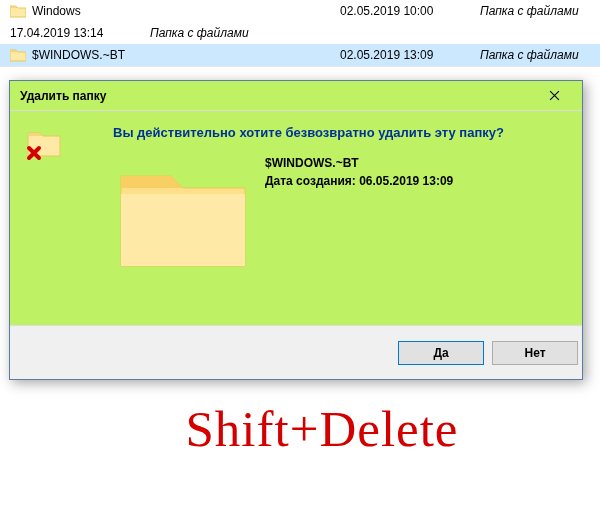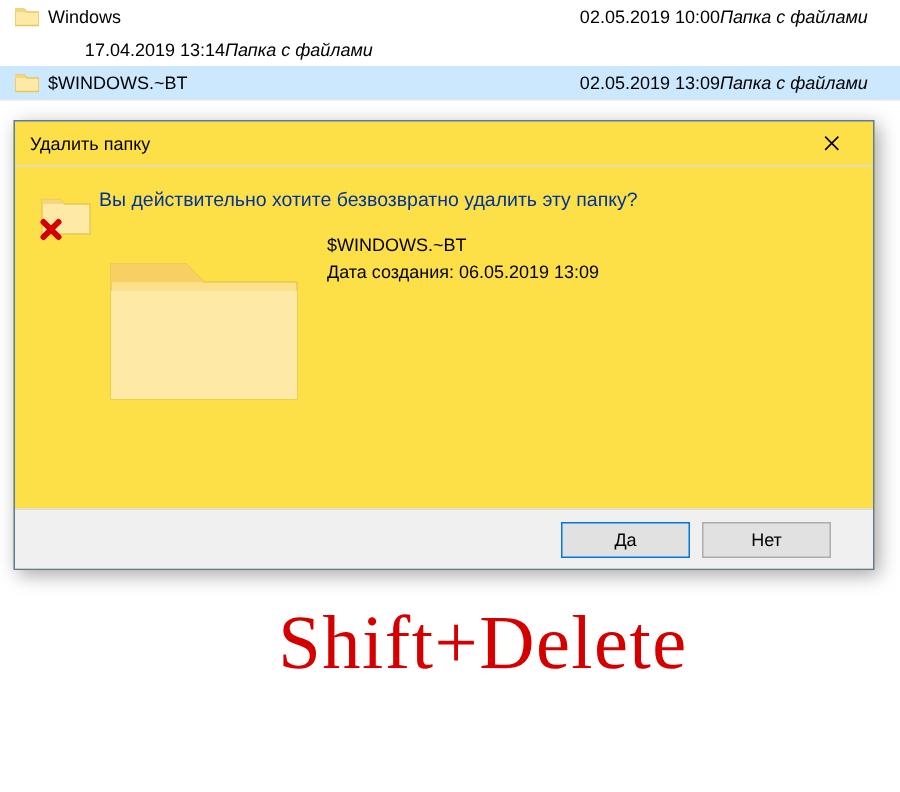--- a/index.html
+++ b/index.html
@@ -26,33 +26,34 @@
   }
   .row.selected {
     background: #cce8ff;
   }
   .folder-icon {
     width: 16px; height: 14px;
     margin-right: 6px;
     display: inline-block;
   }
   .col-name  { width: 330px; display:flex; align-items:flex-end; }
-  .col-date  { width: 140px; color:#000;text-align:right; }
+  .col-date  { width: 140px; color:#000; }
   .col-type  { flex: 1; color:#000;font-style:italic; }
 
   
   .dialog {
     position: absolute;
     left: 9px;
     top: 80px;
     width: 574px;
     height: 300px;
-    background: #fde047;
+    background: #bef264;
     border: 1px solid #5a7ca0;
     box-shadow: 3px 3px 12px rgba(0,0,0,.35);
+    font-weight: bold;
   }
   .titlebar {
     height: 30px;
     display: flex;
     align-items: center;
     padding: 0 8px 0 10px;
     border-bottom: 1px solid #dcdcdc;
     font-size: 12px;
   }
   .titlebar .title { flex:1; }
@@ -61,20 +62,21 @@
     height: 28px;
     display:flex;
     align-items:center;
     justify-content:center;
     font-size: 14px;
     color:#000;
   }
   .dbody {
     display:flex;
     padding: 14px 16px 0 16px;
+    gap: 47px;
   }
   .del-icon { width: 40px; flex:0 0 40px; }
   .content { flex:1; }
   .question {
     color: #003399;
     font-size: 13px;
     margin-bottom: 14px;
   }
   .preview {
     display:flex;
@@ -86,27 +88,27 @@
     margin-right: 12px;
   }
   .meta {
     font-size: 12px;
     line-height: 1.5;
     color:#000;
   }
   .buttons {
     position:absolute;
     bottom:0; left:0; right:0;
-    height: 40px;
+    height: 54px;
     background:#f0f0f0;
     border-top:1px solid #dcdcdc;
     display:flex;
     justify-content:flex-end;
     align-items:center;
-    padding-right:28px;
+    padding-right:4px;
     gap:8px;
   }
   .btn {
     min-width: 86px;
     height: 24px;
     background:#e1e1e1;
     border:1px solid #adadad;
     font-size:12px;
     display:flex;
     align-items:center;

